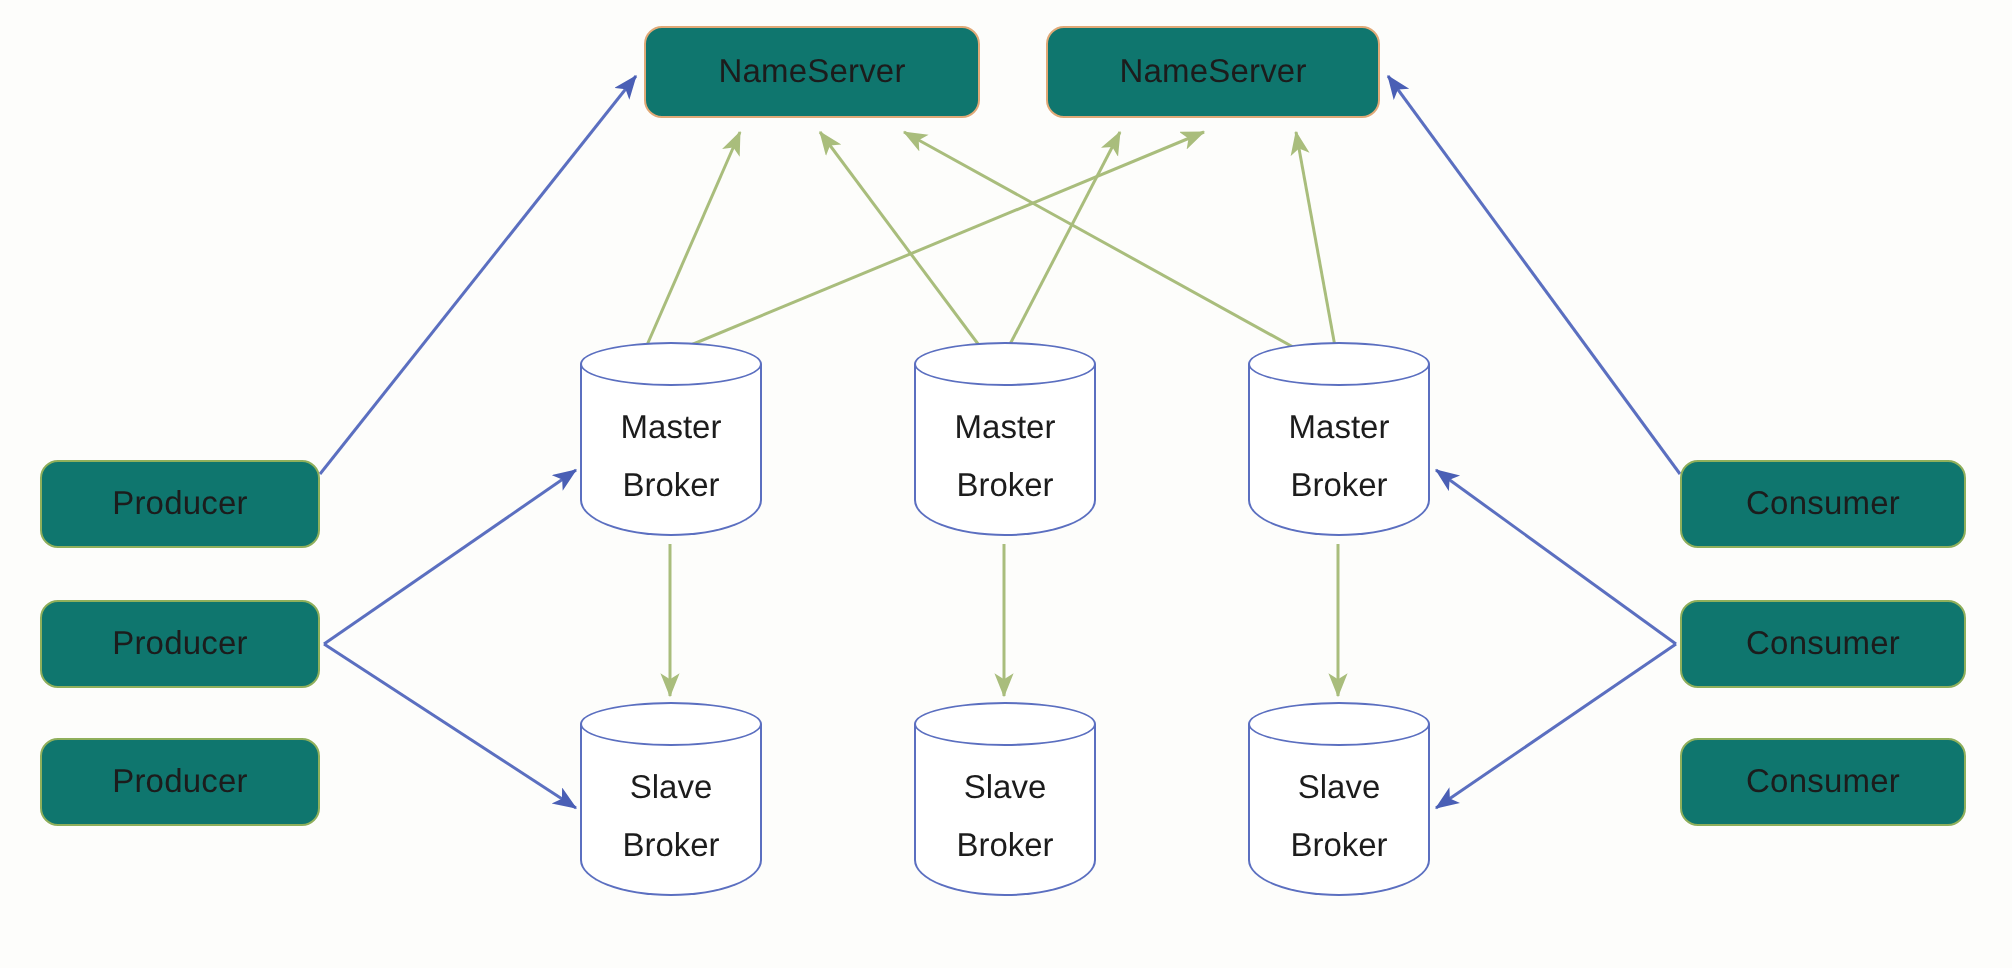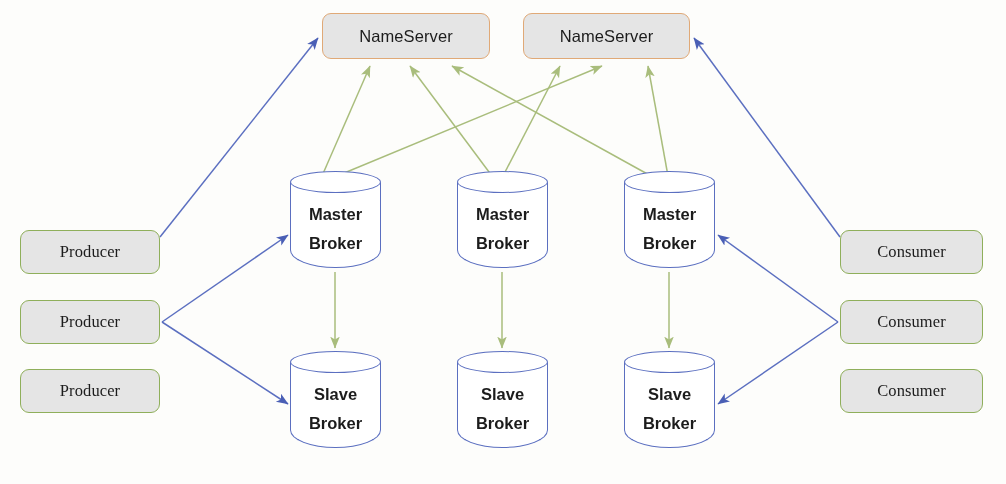--- a/index.html
+++ b/index.html
@@ -20,37 +20,36 @@
     left: 0; top: 0;
     width: 1006px;
     height: 484px;
     pointer-events: none;
   }
   
   .node-box {
     position: absolute;
     box-sizing: border-box;
     border-radius: 9px;
-    background: #e5e5e5;
+    background: #0f766e;
     display: flex;
     align-items: center;
     justify-content: center;
     font-size: 16.5px;
     color: #1c1c1c;
     letter-spacing: .1px;
   }
-  .node-box.green  { border: 1.6px solid #8faf5b; font-family: Liberation Serif, serif; }
+  .node-box.green  { border: 1.6px solid #8faf5b; }
   .node-box.orange { border: 1.8px solid #e0a977; }
   .node-box .node-label { pointer-events: none; }
 
   
   .cyl {
     position: absolute;
     box-sizing: border-box;
-    font-weight: bold;
   }
   .cyl .body {
     position: absolute;
     left: 0;
     top: 11px;
     width: 100%;
     height: calc(100% - 11px);
     box-sizing: border-box;
     border-left: 1.7px solid #5b6fc0;
     border-right: 1.7px solid #5b6fc0;

